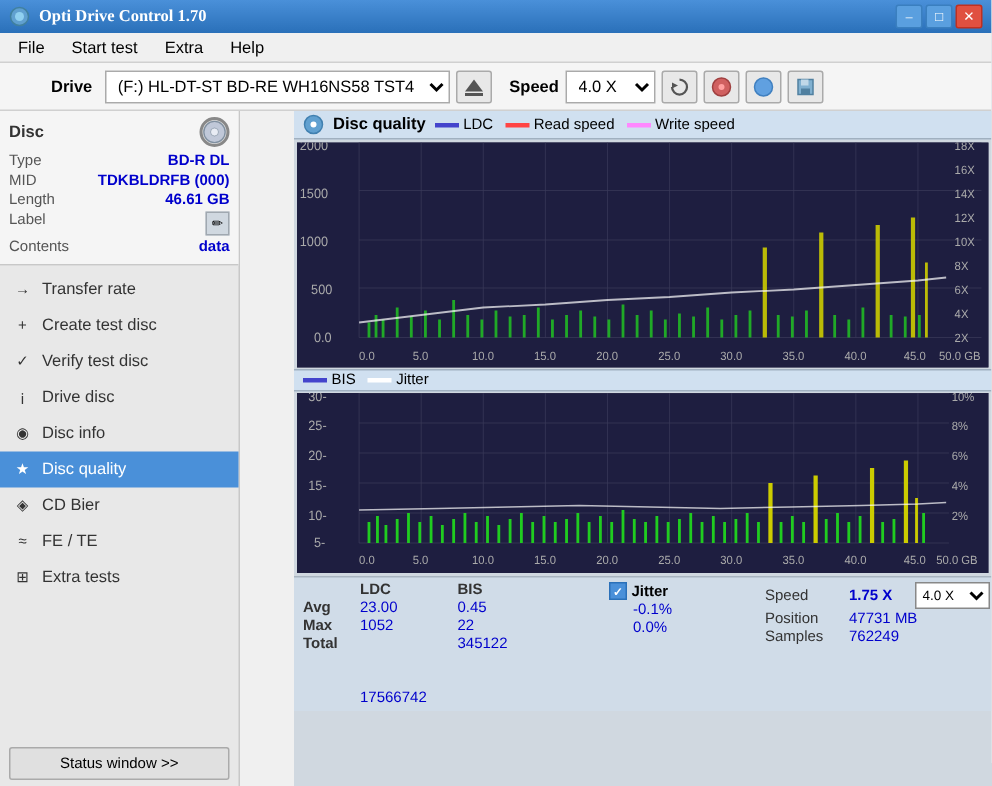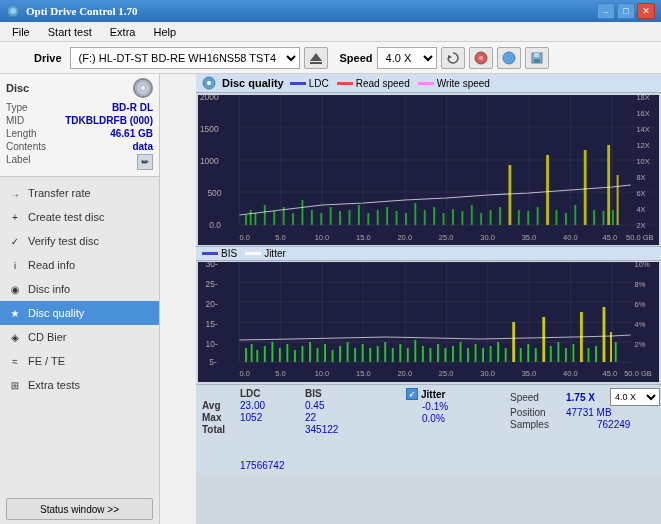--- a/index.html
+++ b/index.html
@@ -370,45 +370,45 @@
       </div>
       <div class="disc-row">
         <span class="disc-key">MID</span>
         <span class="disc-val">TDKBLDRFB (000)</span>
       </div>
       <div class="disc-row">
         <span class="disc-key">Length</span>
         <span class="disc-val">46.61 GB</span>
       </div>
       <div class="disc-row">
+        <span class="disc-key">Label</span>
+        <div style="width:16px;height:16px;background:#d0d8e0;border:1px solid #a0a8b0;display:flex;align-items:center;justify-content:center;cursor:pointer;font-size:9px;">✏</div>
+      </div>
+      <div class="disc-row">
         <span class="disc-key">Contents</span>
         <span class="disc-val">data</span>
-      </div>
-      <div class="disc-row">
-        <span class="disc-key">Label</span>
-        <div style="width:16px;height:16px;background:#d0d8e0;border:1px solid #a0a8b0;display:flex;align-items:center;justify-content:center;cursor:pointer;font-size:9px;">✏</div>
       </div>
     </div>
 
     <div class="sidebar-nav">
       <div class="nav-item">
         <span class="nav-icon">→</span>
         <span>Transfer rate</span>
       </div>
       <div class="nav-item">
         <span class="nav-icon">+</span>
         <span>Create test disc</span>
       </div>
       <div class="nav-item">
         <span class="nav-icon">✓</span>
         <span>Verify test disc</span>
       </div>
       <div class="nav-item">
         <span class="nav-icon">ℹ</span>
-        <span>Read info</span>
+        <span>Drive disc</span>
       </div>
       <div class="nav-item">
         <span class="nav-icon">◉</span>
         <span>Disc info</span>
       </div>
       <div class="nav-item active">
         <span class="nav-icon">★</span>
         <span>Disc quality</span>
       </div>
       <div class="nav-item">
@@ -709,21 +709,21 @@
             <select style="height:18px; font-size:9px; border:1px solid #888; background:white; width:50px;">
               <option>4.0 X</option>
             </select>
           </div>
           <div style="display:flex; gap:4px; align-items:center;">
             <span style="color:#333; min-width:52px;">Position</span>
             <span style="color:#0000cc; min-width:70px;">47731 MB</span>
           </div>
           <div style="display:flex; gap:4px; align-items:center;">
             <span style="color:#333; min-width:52px;">Samples</span>
-            <span style="color:#0000cc;margin-left:31px;">762249</span>
+            <span style="color:#0000cc;">762249</span>
           </div>
         </div>
 
         <div class="action-btns">
           <button class="action-btn">Start full</button>
           <button class="action-btn">Start part</button>
         </div>
       </div>
     </div>
 

